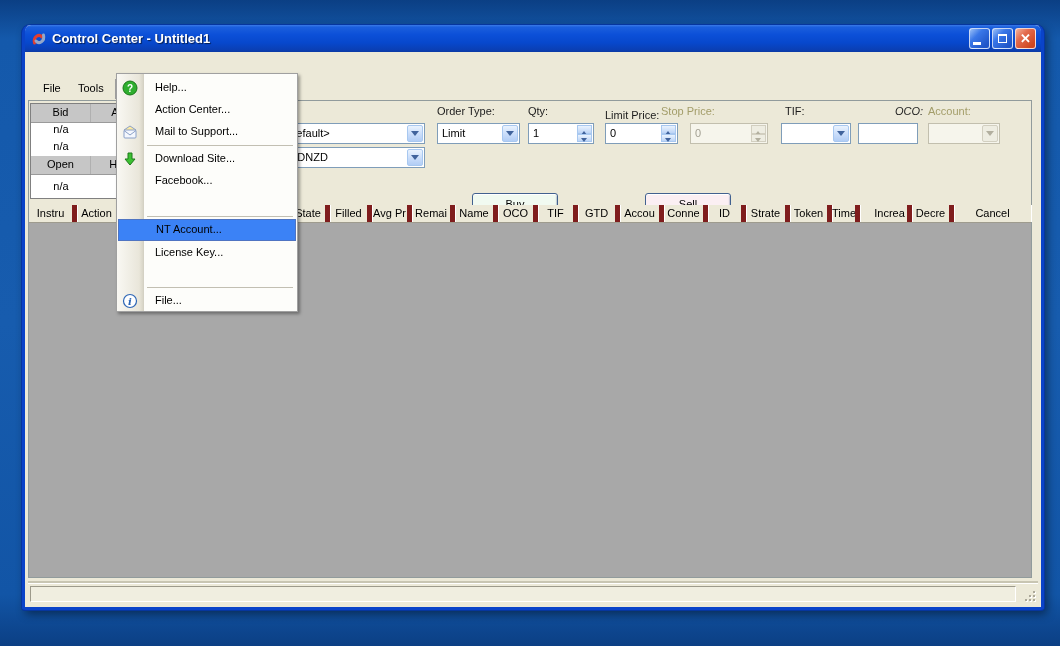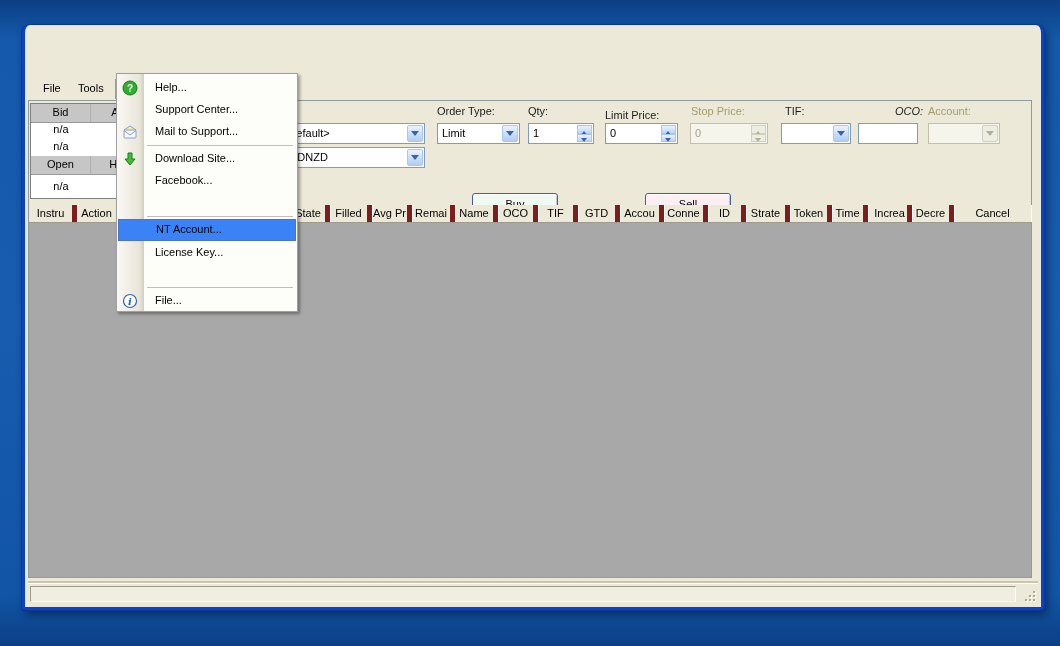--- a/index.html
+++ b/index.html
@@ -89,20 +89,40 @@
   .menu-item .mi-icon{position:absolute;left:4px;top:3px;width:16px;height:16px;}
   .menu-item.hl{background:#3b82f6;border:1px solid #4f74c2;box-sizing:border-box;}
   .menu-sep{position:absolute;left:30px;right:4px;height:1px;background:#c2bfb2;}
 </style>
 </head>
 <body>
 
 <div id="screen">
   <div id="win" class="abs">
 
+    <div id="titlebar" class="abs">
+      <span class="mi-icon" style="position:static;margin-left:6px;width:16px;height:16px;display:inline-block;">
+        <svg width="16" height="16" viewBox="0 0 16 16">
+          <path d="M3.5 12 C 2 5.5, 8 2.5, 11 6" stroke="#e23d2e" stroke-width="3" fill="none" stroke-linecap="round"></path>
+          <path d="M12.5 4 C 14 10.5, 8 13.5, 5 10" stroke="#93a7c9" stroke-width="3" fill="none" stroke-linecap="round"></path>
+        </svg>
+      </span>
+      <span id="title-text">Control Center - Untitled1</span>
+      <div id="win-controls">
+        <div class="winbtn blue">
+            <div class="glyph-min"></div>
+          </div>
+        <div class="winbtn blue">
+            <div class="glyph-max"></div>
+          </div>
+        <div class="winbtn red">
+            <span class="glyph-x">✕</span>
+          </div>
+      </div>
+    </div>
 
     <div class="abs menubar-item" style="left:10px;"><span>File</span></div>
     <div class="abs menubar-item" style="left:45px;"><span>Tools</span></div>
     <div class="abs menubar-item open" style="left:90px;width:35px;"><span>Help</span></div>
     <div class="abs menubar-item" style="left:130px;"><span>[+/-]</span></div>
 
     <div class="abs tab active" style="left:6px;width:45px;"><span>Orders</span></div>
     <div class="abs tab" style="left:53px;width:84px;"><span>Strategies</span></div>
     <div class="abs tab" style="left:214px;width:64px;"><span>Accounts</span></div>
     <div class="abs tab" style="left:280px;width:114px;"><span>Account Performance</span></div>
@@ -135,21 +155,21 @@
       <span class="combo-btn"></span>
     </div>
     <div class="abs field" style="left:252px;top:122px;width:148px;">
       <span class="txt">AUDNZD</span>
       <span class="combo-btn"></span>
     </div>
 
     <div class="abs oe-label" style="left:412px;top:80px;">Order Type:</div>
     <div class="abs oe-label" style="left:503px;top:80px;">Qty:</div>
     <div class="abs oe-label" style="left:580px;top:84px;">Limit Price:</div>
-    <div class="abs oe-label dis" style="left:666px;top:80px;">Stop Price:</div>
+    <div class="abs oe-label dis" style="left:636px;top:80px;">Stop Price:</div>
     <div class="abs oe-label" style="left:760px;top:80px;">TIF:</div>
     <div class="abs oe-label" style="left:870px;top:80px;font-style:italic;">OCO:</div>
     <div class="abs oe-label dis" style="left:903px;top:80px;">Account:</div>
 
     <div class="abs field" style="left:412px;top:98px;width:83px;">
       <span class="txt">Limit</span>
       <span class="combo-btn"></span>
     </div>
     <div class="abs field" style="left:503px;top:98px;width:66px;">
       <span class="txt">1</span>
@@ -197,21 +217,21 @@
       <div class="col" style="left:383px;width:43px;">Remai</div>
       <div class="col" style="left:426px;width:43px;">Name</div>
       <div class="col" style="left:469px;width:40px;">OCO</div>
       <div class="col" style="left:509px;width:40px;">TIF</div>
       <div class="col" style="left:549px;width:42px;">GTD</div>
       <div class="col" style="left:591px;width:44px;">Accou</div>
       <div class="col" style="left:635px;width:44px;">Conne</div>
       <div class="col" style="left:679px;width:38px;">ID</div>
       <div class="col" style="left:717px;width:44px;">Strate</div>
       <div class="col" style="left:761px;width:42px;">Token</div>
-      <div class="col" style="left:803px;width:36px;">Time</div>
+      <div class="col" style="left:803px;width:28px;">Time</div>
       <div class="col" style="left:843px;width:40px;">Increa</div>
       <div class="col" style="left:883px;width:42px;">Decre</div>
       <div class="col" style="left:925px;width:77px;border-right:none;">Cancel</div>
     </div>
 
     <div id="grid" class="abs" style="left:4px;top:198px;">
       
     </div>
 
     <div id="statusbar" class="abs">
@@ -232,21 +252,21 @@
       <div class="menu-item" style="top:3px;">
         <span class="mi-icon">
           <svg width="16" height="16" viewBox="0 0 16 16">
               <circle cx="8" cy="8" r="7" fill="#2fae2f" stroke="#187818"></circle>
               <text x="8" y="12" font-size="10" font-weight="bold" fill="#fff" text-anchor="middle" font-family="Liberation Sans,sans-serif">?</text>
             </svg>
         </span>
         <span class="mi-label">Help...</span>
       </div>
       <div class="menu-item" style="top:25px;">
-        <span class="mi-label">Support Center...</span>
+        <span class="mi-label">Action Center...</span>
       </div>
       <div class="menu-item" style="top:47px;">
         <span class="mi-icon">
           <svg width="16" height="16" viewBox="0 0 16 16">
               <path d="M2 6 L8 2 L14 6" fill="#fdeaa0" stroke="#8aa0c8"></path>
               <rect x="2" y="6" width="12" height="8" rx="1" fill="#f4f7fd" stroke="#8aa0c8"></rect>
               <path d="M2 6.5 L8 11 L14 6.5" fill="none" stroke="#8aa0c8"></path>
             </svg>
         </span>
         <span class="mi-label">Mail to Support...</span>

